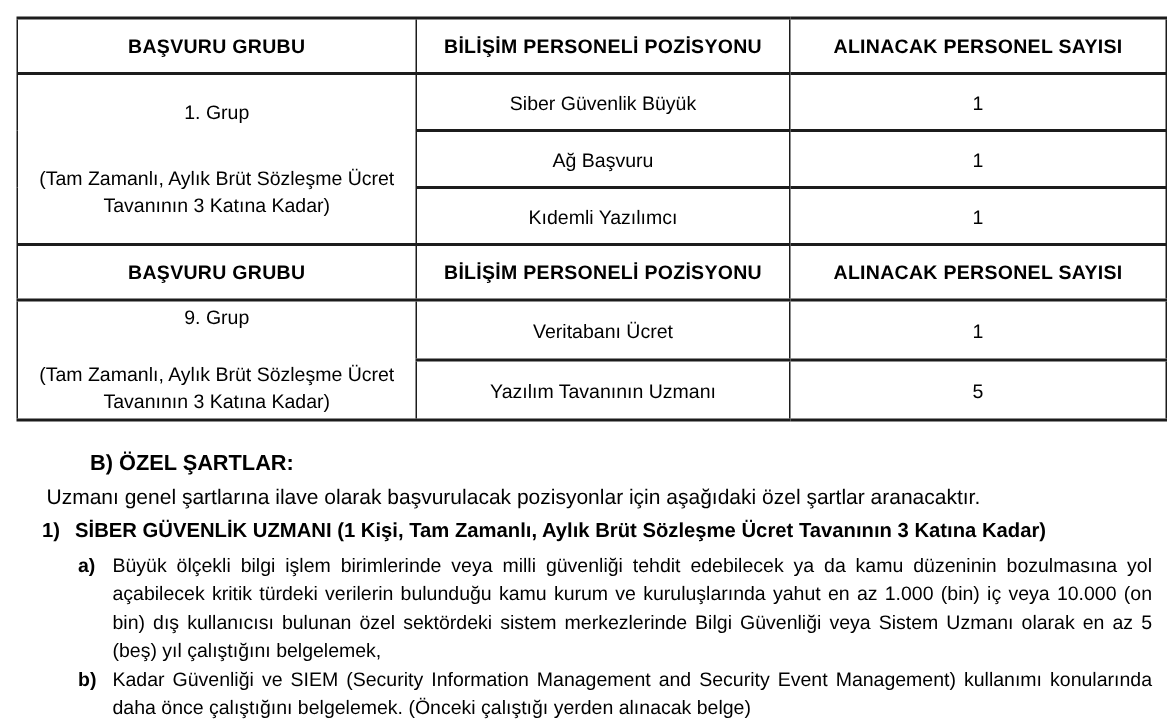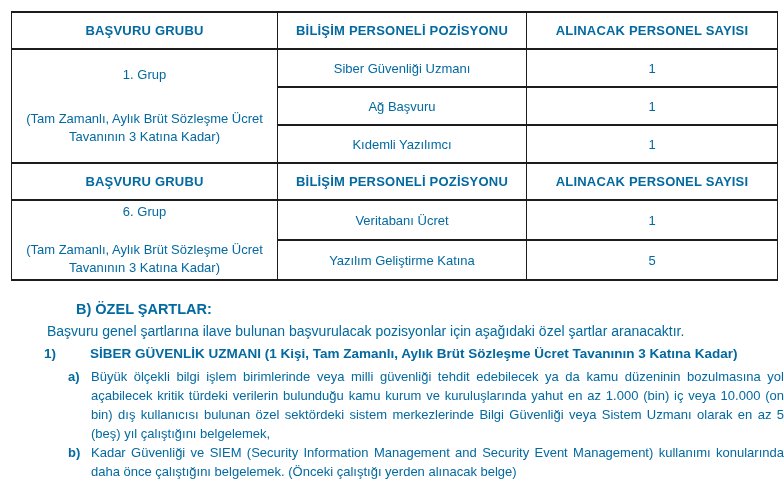--- a/index.html
+++ b/index.html
@@ -4,21 +4,21 @@
 <style>
   * { box-sizing: border-box; }
   html, body { margin: 0; padding: 0; background: #ffffff; }
   .page {
     position: relative;
     width: 784px;
     height: 482px;
     background: #ffffff;
     overflow: hidden;
     font-family: "Liberation Sans", sans-serif;
-    color: #0369a1;
+    color: #000000;
   }
 
   
   table.pos-table {
     position: absolute;
     left: 11px;
     top: 11px;
     width: 766px;
     border-collapse: collapse;
     table-layout: fixed;
@@ -48,21 +48,21 @@
   tr.row-pos2 td { height: 40px; }
   .group-cell { padding: 8px 10px; }
   .group-name { line-height: 16px; }
   .group-cell .gap1 { height: 27px; }
   .group-cell .gap2 { height: 21px; }
   .group-note { line-height: 18px; }
 
   
   .text-section {
     position: absolute;
-    left: 44px;
+    left: 28px;
     top: 300px;
     width: 740px;
     font-size: 14px;
     line-height: 19px;
   }
   .sec-heading {
     margin-left: 32px;
     margin-bottom: 3px;
     font-size: 14.5px;
     font-weight: bold;
@@ -72,21 +72,21 @@
     margin-bottom: 3px;
     font-size: 14px;
   }
   .item-title-row {
     display: flex;
     margin-bottom: 4px;
     font-weight: bold;
     font-size: 13.5px;
   }
   .item-num { flex: none; width: 22px; }
-  .item-title { flex: 1; margin-left: 24px; }
+  .item-title { flex: 1; }
   .subitem {
     display: flex;
     margin-left: 24px;
     font-size: 13px;
     line-height: 19px;
   }
   .sub-marker { flex: none; width: 23px; font-weight: bold; }
   .sub-text { flex: 1; text-align: justify; }
 </style>
 </head>
@@ -107,59 +107,59 @@
       <th>BİLİŞİM PERSONELİ POZİSYONU</th>
       <th>ALINACAK PERSONEL SAYISI</th>
     </tr>
 
     <tr class="row-pos1">
       <td class="group-cell" rowspan="3">
         <div class="group-name">1. Grup</div>
         <div class="gap1"></div>
         <div class="group-note">(Tam Zamanlı, Aylık Brüt Sözleşme Ücret Tavanının 3 Katına Kadar)</div>
       </td>
-      <td>Siber Güvenliği Uzmanı</td>
+      <td>Siber Güvenlik Büyük</td>
       <td>1</td>
     </tr>
     <tr class="row-pos1">
       <td>Ağ Başvuru</td>
       <td>1</td>
     </tr>
     <tr class="row-pos1">
       <td>Kıdemli Yazılımcı</td>
       <td>1</td>
     </tr>
 
     <tr>
       <th>BAŞVURU GRUBU</th>
       <th>BİLİŞİM PERSONELİ POZİSYONU</th>
       <th>ALINACAK PERSONEL SAYISI</th>
     </tr>
 
     <tr class="row-pos2">
       <td class="group-cell" rowspan="2">
-        <div class="group-name">6. Grup</div>
+        <div class="group-name">9. Grup</div>
         <div class="gap2"></div>
         <div class="group-note">(Tam Zamanlı, Aylık Brüt Sözleşme Ücret Tavanının 3 Katına Kadar)</div>
       </td>
       <td>Veritabanı Ücret</td>
       <td>1</td>
     </tr>
     <tr class="row-pos2">
-      <td>Yazılım Geliştirme Katına</td>
+      <td>Yazılım Tavanının Uzmanı</td>
       <td>5</td>
     </tr>
   </tbody>
     </table>
 
   <div class="text-section">
 
     <div class="sec-heading">B) ÖZEL ŞARTLAR:</div>
 
-    <div class="sec-intro">Başvuru genel şartlarına ilave bulunan başvurulacak pozisyonlar için aşağıdaki özel şartlar aranacaktır.</div>
+    <div class="sec-intro">Uzmanı genel şartlarına ilave olarak başvurulacak pozisyonlar için aşağıdaki özel şartlar aranacaktır.</div>
 
     <div class="item-title-row">
       <span class="item-num">1)</span>
       <span class="item-title">SİBER GÜVENLİK UZMANI (1 Kişi, Tam Zamanlı, Aylık Brüt Sözleşme Ücret Tavanının 3 Katına Kadar)</span>
     </div>
 
     <div class="subitem">
       <span class="sub-marker">a)</span>
       <span class="sub-text">Büyük ölçekli bilgi işlem birimlerinde veya milli güvenliği tehdit edebilecek ya da kamu düzeninin bozulmasına yol açabilecek kritik türdeki verilerin bulunduğu kamu kurum ve kuruluşlarında yahut en az 1.000 (bin) iç veya 10.000 (on bin) dış kullanıcısı bulunan özel sektördeki sistem merkezlerinde Bilgi Güvenliği veya Sistem Uzmanı olarak en az 5 (beş) yıl çalıştığını belgelemek,</span>
     </div>

